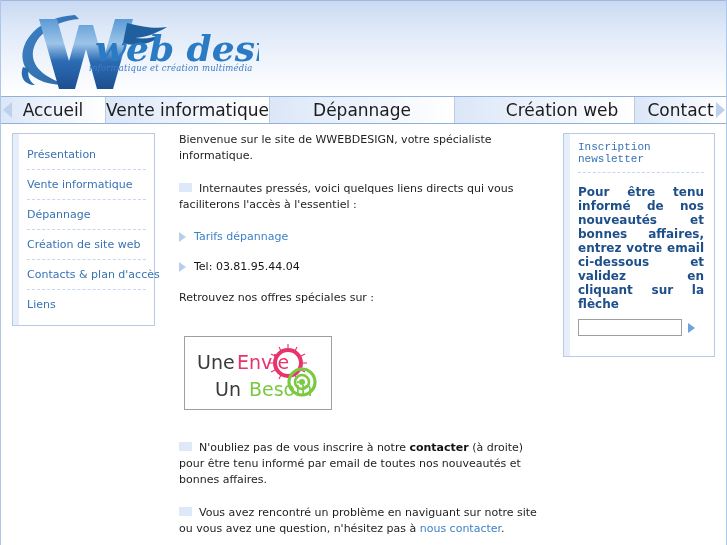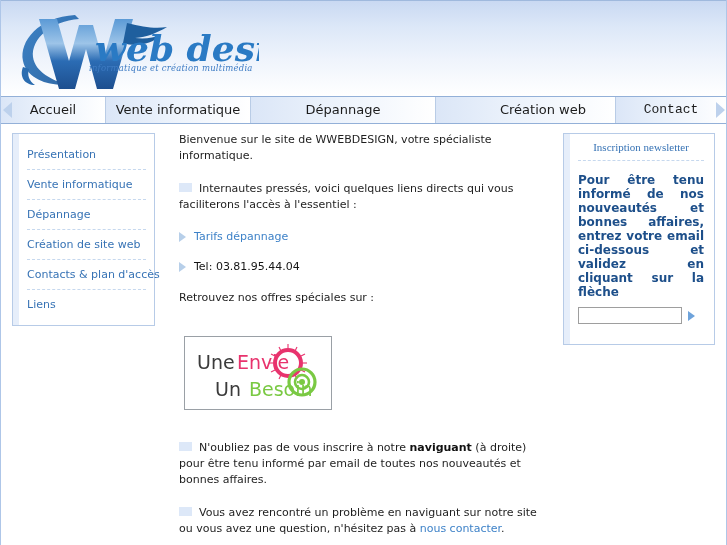--- a/index.html
+++ b/index.html
@@ -49,30 +49,30 @@
     border-top:1px solid #93b0d8;
     border-bottom:1px solid #93b0d8;
     background:#ffffff;
   }
   .nav-item{
     position:relative;
     height:26px;
     line-height:26px;
     text-align:center;
     font-family:"DejaVu Sans", sans-serif;
-    font-size:13px;
+    font-size:17px;
     color:#1c1c1c;
     letter-spacing:0px;
     border-right:1px solid #b9cce6;
     background:linear-gradient(to right,#dbe6f7 0%,#eaf1fb 40%,#ffffff 100%);
     box-sizing:border-box;
     cursor:pointer;
     white-space:nowrap;
   }
-  .nav-item:last-child{border-right:none;font-family:Liberation Mono, monospace;}
+  .nav-item:last-child{border-right:none;}
   .nav-item .chev{
     position:absolute;
     left:2px;top:5px;
     width:0;height:0;
     border-top:8px solid transparent;
     border-bottom:8px solid transparent;
     border-right:9px solid #bdd1ec;
   }
   .nav-item.last .chev-r{
     position:absolute;
@@ -186,24 +186,23 @@
     background:#ffffff;
     box-sizing:border-box;
   }
   .news:before{
     content:"";
     position:absolute;left:0;top:0;bottom:0;width:6px;
     background:#e6eefa;
   }
   .news-inner{padding:7px 10px 14px 14px;}
   .news-title{
-    font-family:Liberation Serif, serif;
+    font-family:Liberation Mono, monospace;
     font-size:11px;
     color:#3773b5;
-    text-align:center;
     padding-bottom:7px;
     border-bottom:1px dashed #c6d8ee;
     margin-bottom:12px;
   }
   .news-body{
     font-family:"DejaVu Sans", sans-serif;
     font-size:12px;
     font-weight:bold;
     color:#1d4f8a;
     line-height:14px;
@@ -360,21 +359,21 @@
 
           <text x="12" y="32" font-family="DejaVu Sans, sans-serif" font-size="19" fill="#3b3b3b">Une</text>
           <text x="52" y="32" font-family="DejaVu Sans, sans-serif" font-size="19" fill="#e8336d">Envie</text>
 
           <text x="30" y="59" font-family="DejaVu Sans, sans-serif" font-size="19" fill="#3b3b3b">Un</text>
           <text x="64" y="59" font-family="DejaVu Sans, sans-serif" font-size="19" fill="#7ac943">Besoin</text>
         </svg>
       </div>
 
       <p class="mtext" style="margin-top:30px;">
-        <span class="indent-box"></span><span>N'oubliez pas de vous inscrire à notre </span><span class="bold">naviguant</span><span> (à droite) pour être tenu informé par email de toutes nos nouveautés et bonnes affaires.</span>
+        <span class="indent-box"></span><span>N'oubliez pas de vous inscrire à notre </span><span class="bold">contacter</span><span> (à droite) pour être tenu informé par email de toutes nos nouveautés et bonnes affaires.</span>
       </p>
 
       <p class="mtext">
         <span class="indent-box"></span><span>Vous avez rencontré un problème en naviguant sur notre site ou vous avez une question, n'hésitez pas à </span><span class="lnk">nous contacter</span><span>.</span>
       </p>
 
     </div>
 
     <div class="news">
       <div class="news-inner">

